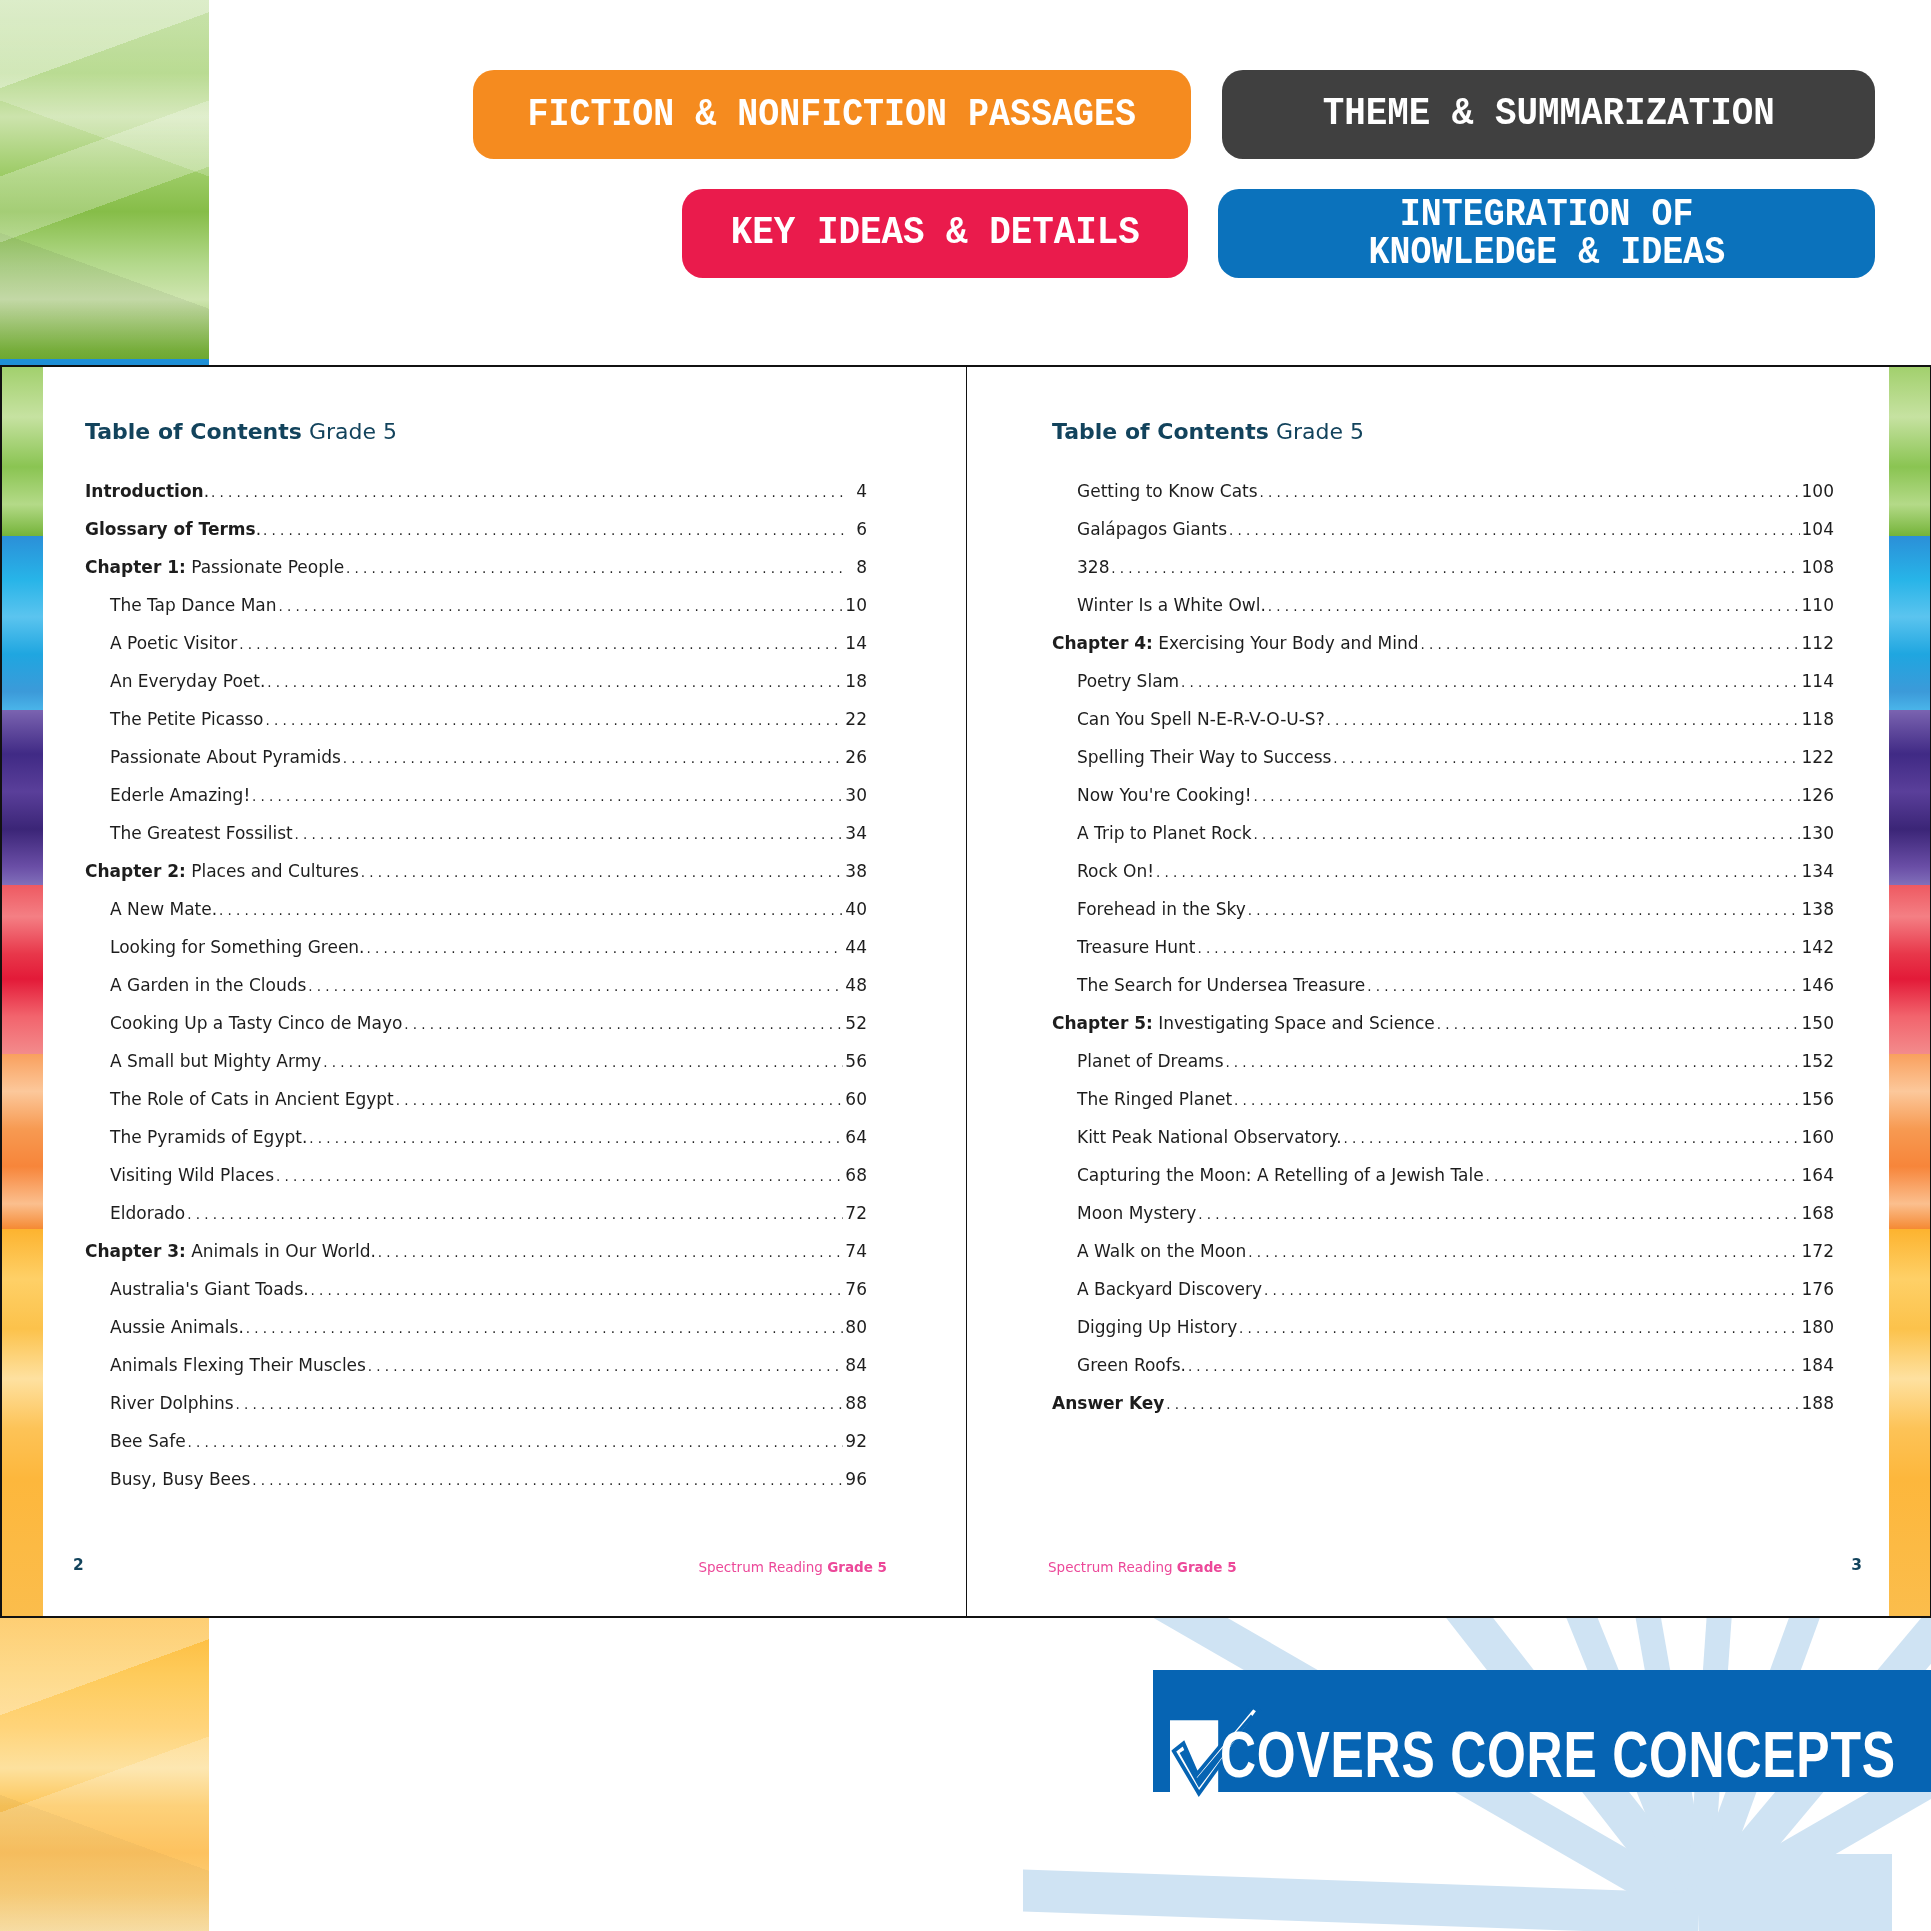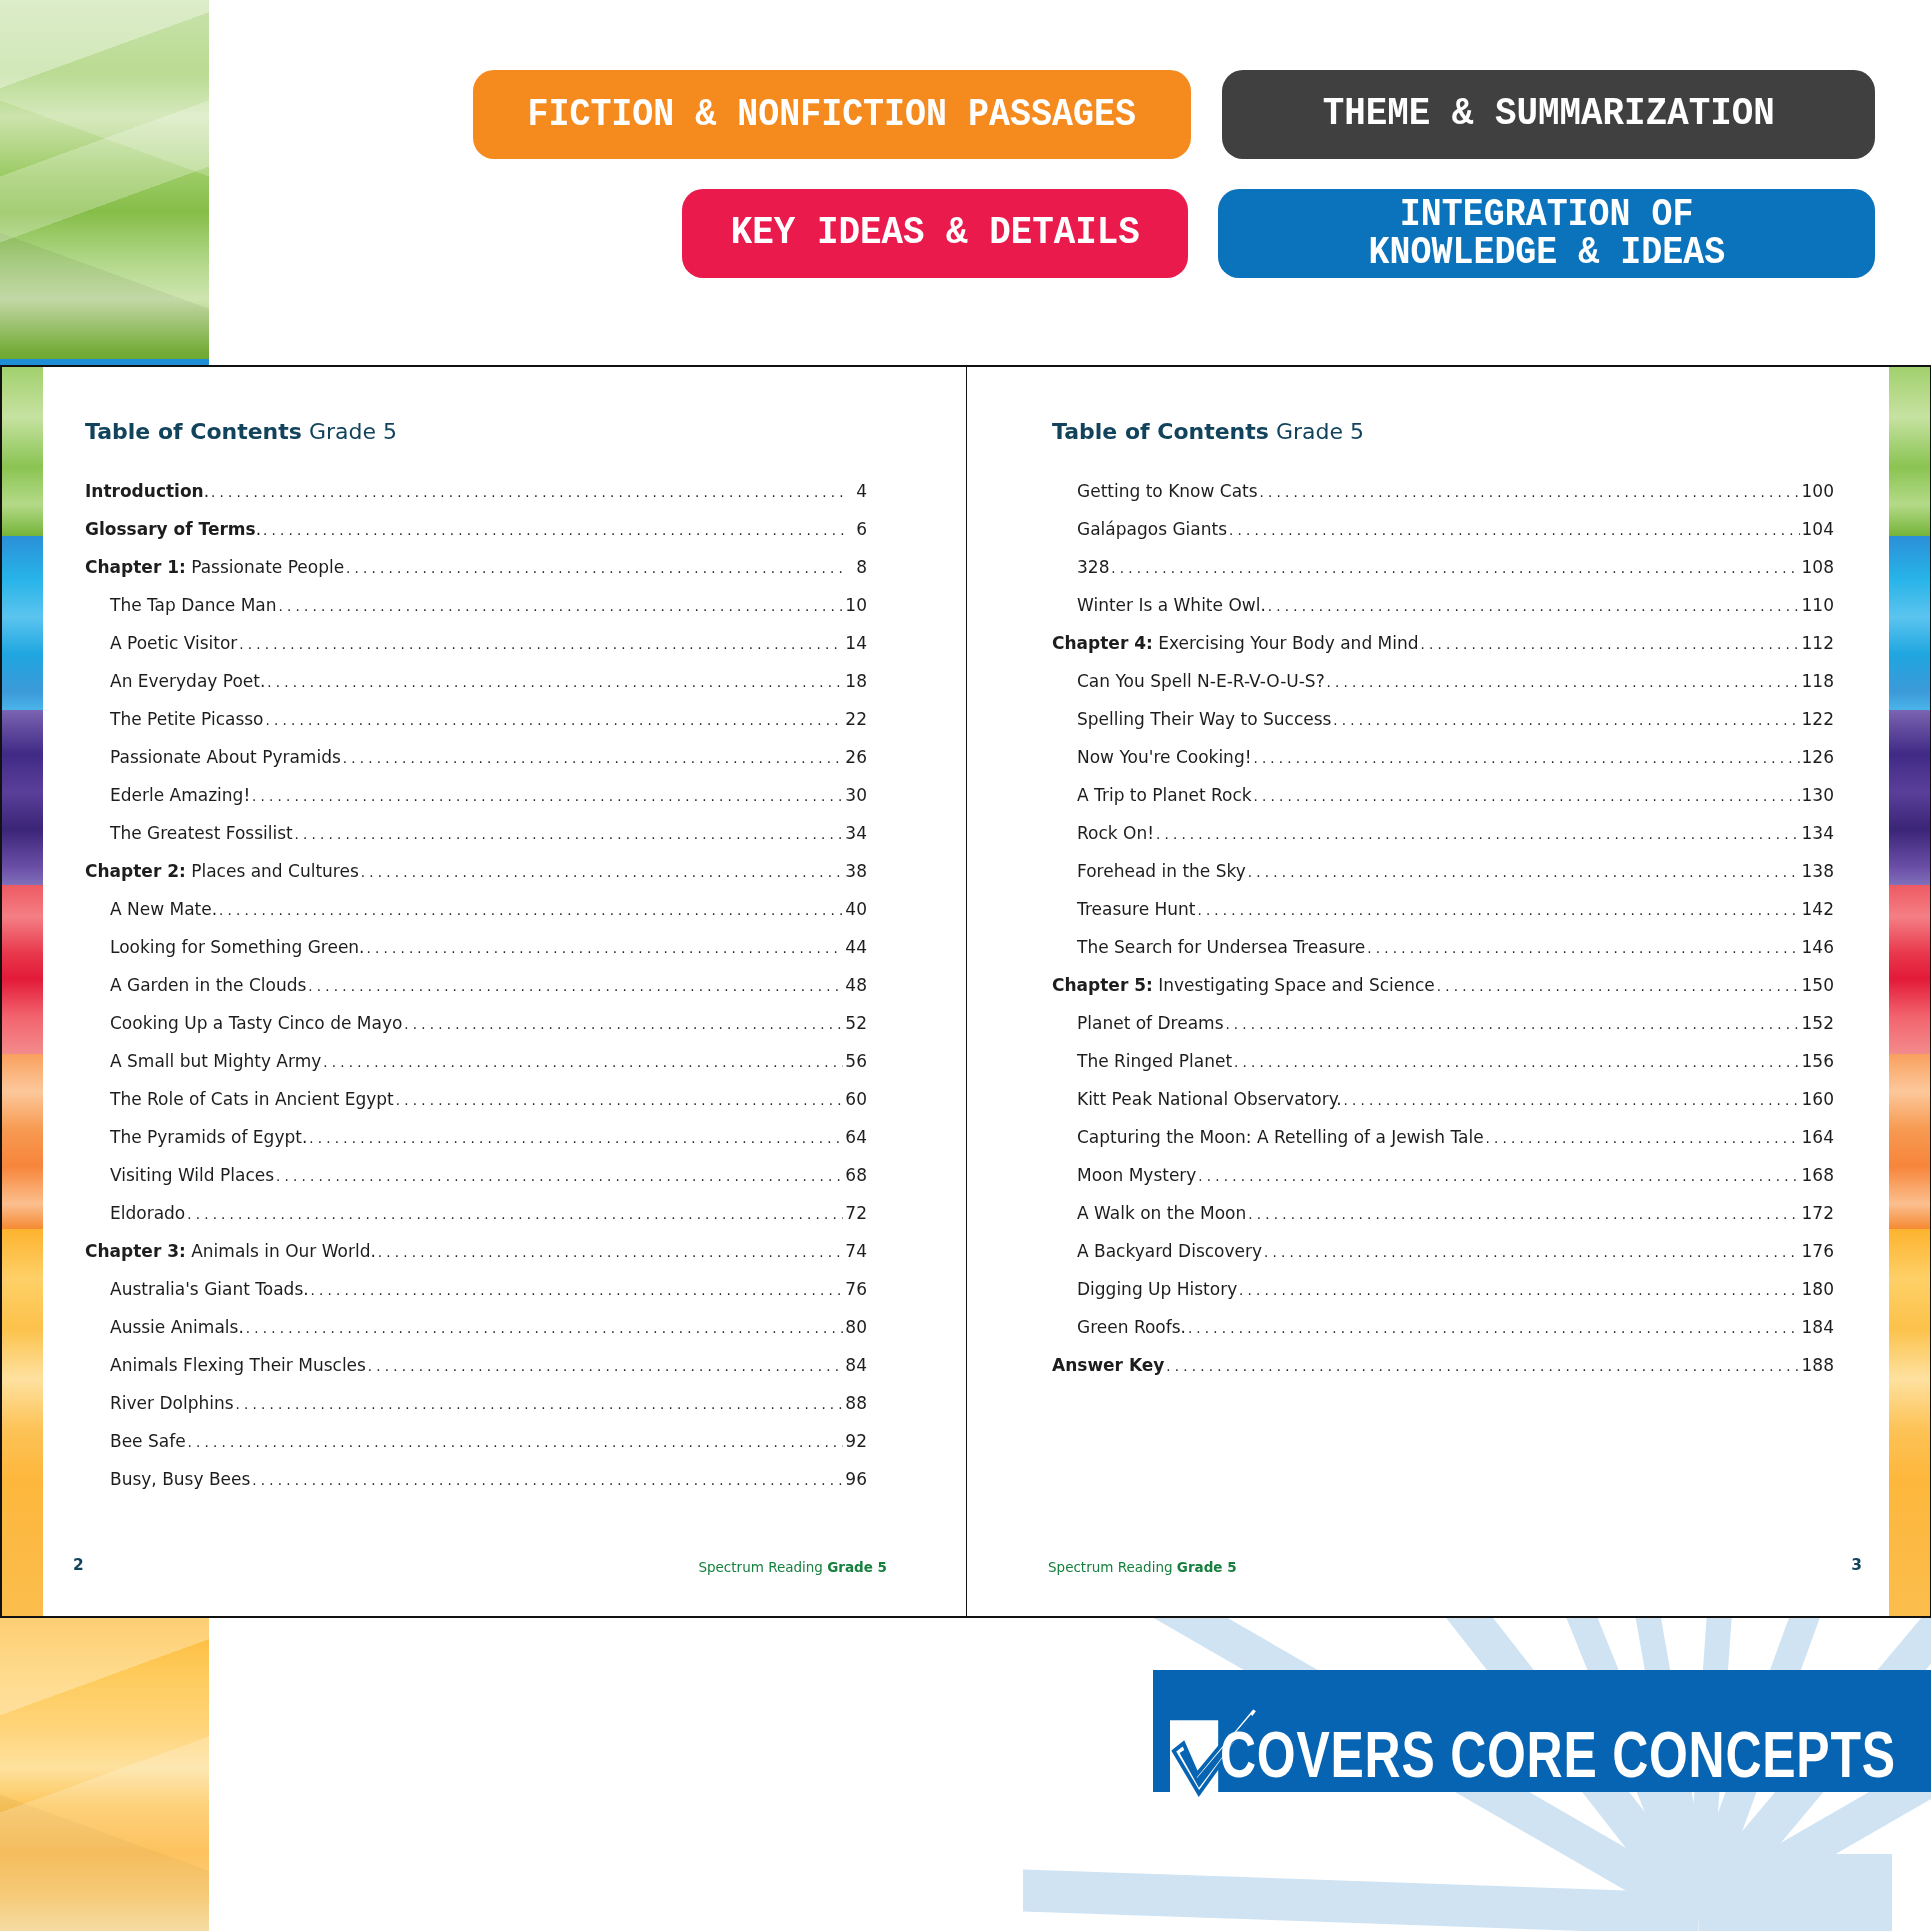--- a/index.html
+++ b/index.html
@@ -86,21 +86,21 @@
     content: "..................................................................................................................................................................";
   }
   .toc-row .pg { flex: 0 0 auto; min-width: 21px; text-align: right; }
 
   .footer-num {
     position: absolute; bottom: 42px; font-family: "DejaVu Sans", sans-serif; font-size: 15.4px; font-weight: bold; color: #12435c;
   }
   .page-left .footer-num { left: 71px; }
   .page-right .footer-num { right: 68px; }
   .footer-series {
-    position: absolute; bottom: 41px; font-family: "DejaVu Sans", sans-serif; font-size: 13.5px; color: #15803d;
+    position: absolute; bottom: 41px; font-family: "DejaVu Sans", sans-serif; font-size: 13.5px; color: #ec4899;
   }
   .footer-series b { font-weight: bold; }
   .page-left .footer-series { right: 79px; }
   .page-right .footer-series { left: 81px; }
 
   
   .banner {
     position: absolute; left: 1153px; top: 1670px; width: 778px; height: 122px; background: #0664b3;
     display: flex; align-items: flex-end;
   }
@@ -323,20 +323,25 @@
         <span class="label"><span>Winter Is a White Owl.</span></span>
         <span class="dots"></span>
         <span class="pg">110</span>
       </div>
       <div class="toc-row">
         <span class="label"><b>Chapter 4:</b><span> Exercising Your Body and Mind</span></span>
         <span class="dots"></span>
         <span class="pg">112</span>
       </div>
       <div class="toc-row indent">
+        <span class="label"><span>Poetry Slam</span></span>
+        <span class="dots"></span>
+        <span class="pg">114</span>
+      </div>
+      <div class="toc-row indent">
         <span class="label"><span>Can You Spell N-E-R-V-O-U-S?</span></span>
         <span class="dots"></span>
         <span class="pg">118</span>
       </div>
       <div class="toc-row indent">
         <span class="label"><span>Spelling Their Way to Success</span></span>
         <span class="dots"></span>
         <span class="pg">122</span>
       </div>
       <div class="toc-row indent">

